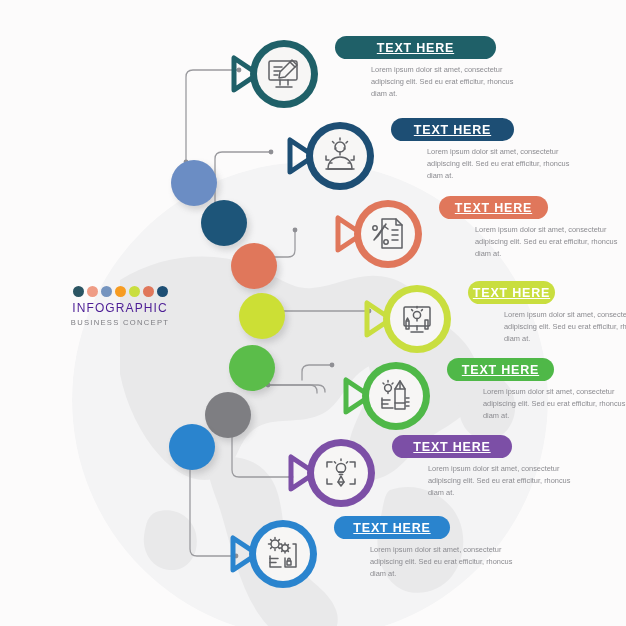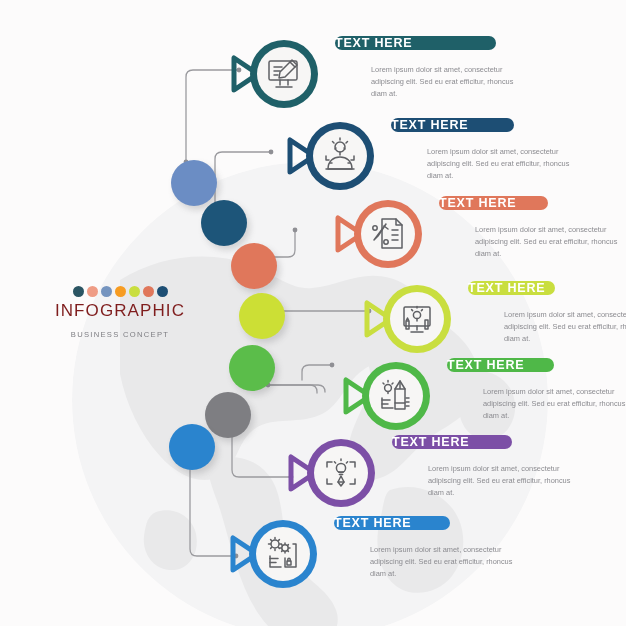--- a/index.html
+++ b/index.html
@@ -11,36 +11,36 @@
   }
   #stage{position:absolute;inset:0;width:626px;height:626px;}
 
   
   .globe{position:absolute;left:60px;top:160px;width:500px;height:470px;pointer-events:none;}
 
   
   .brand{position:absolute;left:50px;top:286px;width:140px;text-align:center;}
   .brand-dots{display:flex;justify-content:center;gap:3px;margin-bottom:5px;}
   .brand-dots i{display:block;width:11px;height:11px;border-radius:50%;}
-  .brand-title{font-size:17px;letter-spacing:1.1px;color:#7f1d1d;font-weight:400;line-height:1.1;}
-  .brand-sub{font-size:7.6px;letter-spacing:1.3px;color:#7d7d82;margin-top:9px;}
+  .brand-title{font-size:12px;letter-spacing:1.1px;color:#4c1d95;font-weight:400;line-height:1.1;}
+  .brand-sub{font-size:7.6px;letter-spacing:1.3px;color:#7d7d82;margin-top:3px;}
 
   
   .wires{position:absolute;inset:0;}
 
   
   .node{position:absolute;width:46px;height:46px;border-radius:50%;
         box-shadow:3px 4px 6px rgba(90,90,95,.22);}
 
   
   .row{position:absolute;height:84px;}
   .row .art{position:absolute;left:0;top:0;width:110px;height:84px;}
-  .badge{position:absolute;top:4px;height:14px;border-radius:12px;
-         display:flex;align-items:center;
-         color:#ffffff;font-size:12.5px;font-weight:700;letter-spacing:.8px;}
+  .badge{position:absolute;top:4px;height:23px;border-radius:12px;
+         display:flex;align-items:center;justify-content:center;
+         color:#ffffff;font-size:12.5px;font-weight:700;letter-spacing:.8px;text-decoration:underline;}
   .body{position:absolute;font-size:7.4px;line-height:1.62;color:#8b8b90;width:160px;margin-left:31px;}
   .icon{position:absolute;}
 </style>
 </head>
 <body>
 
 <div id="stage">
 
   <svg class="globe" viewBox="0 0 500 470">
     <defs>

